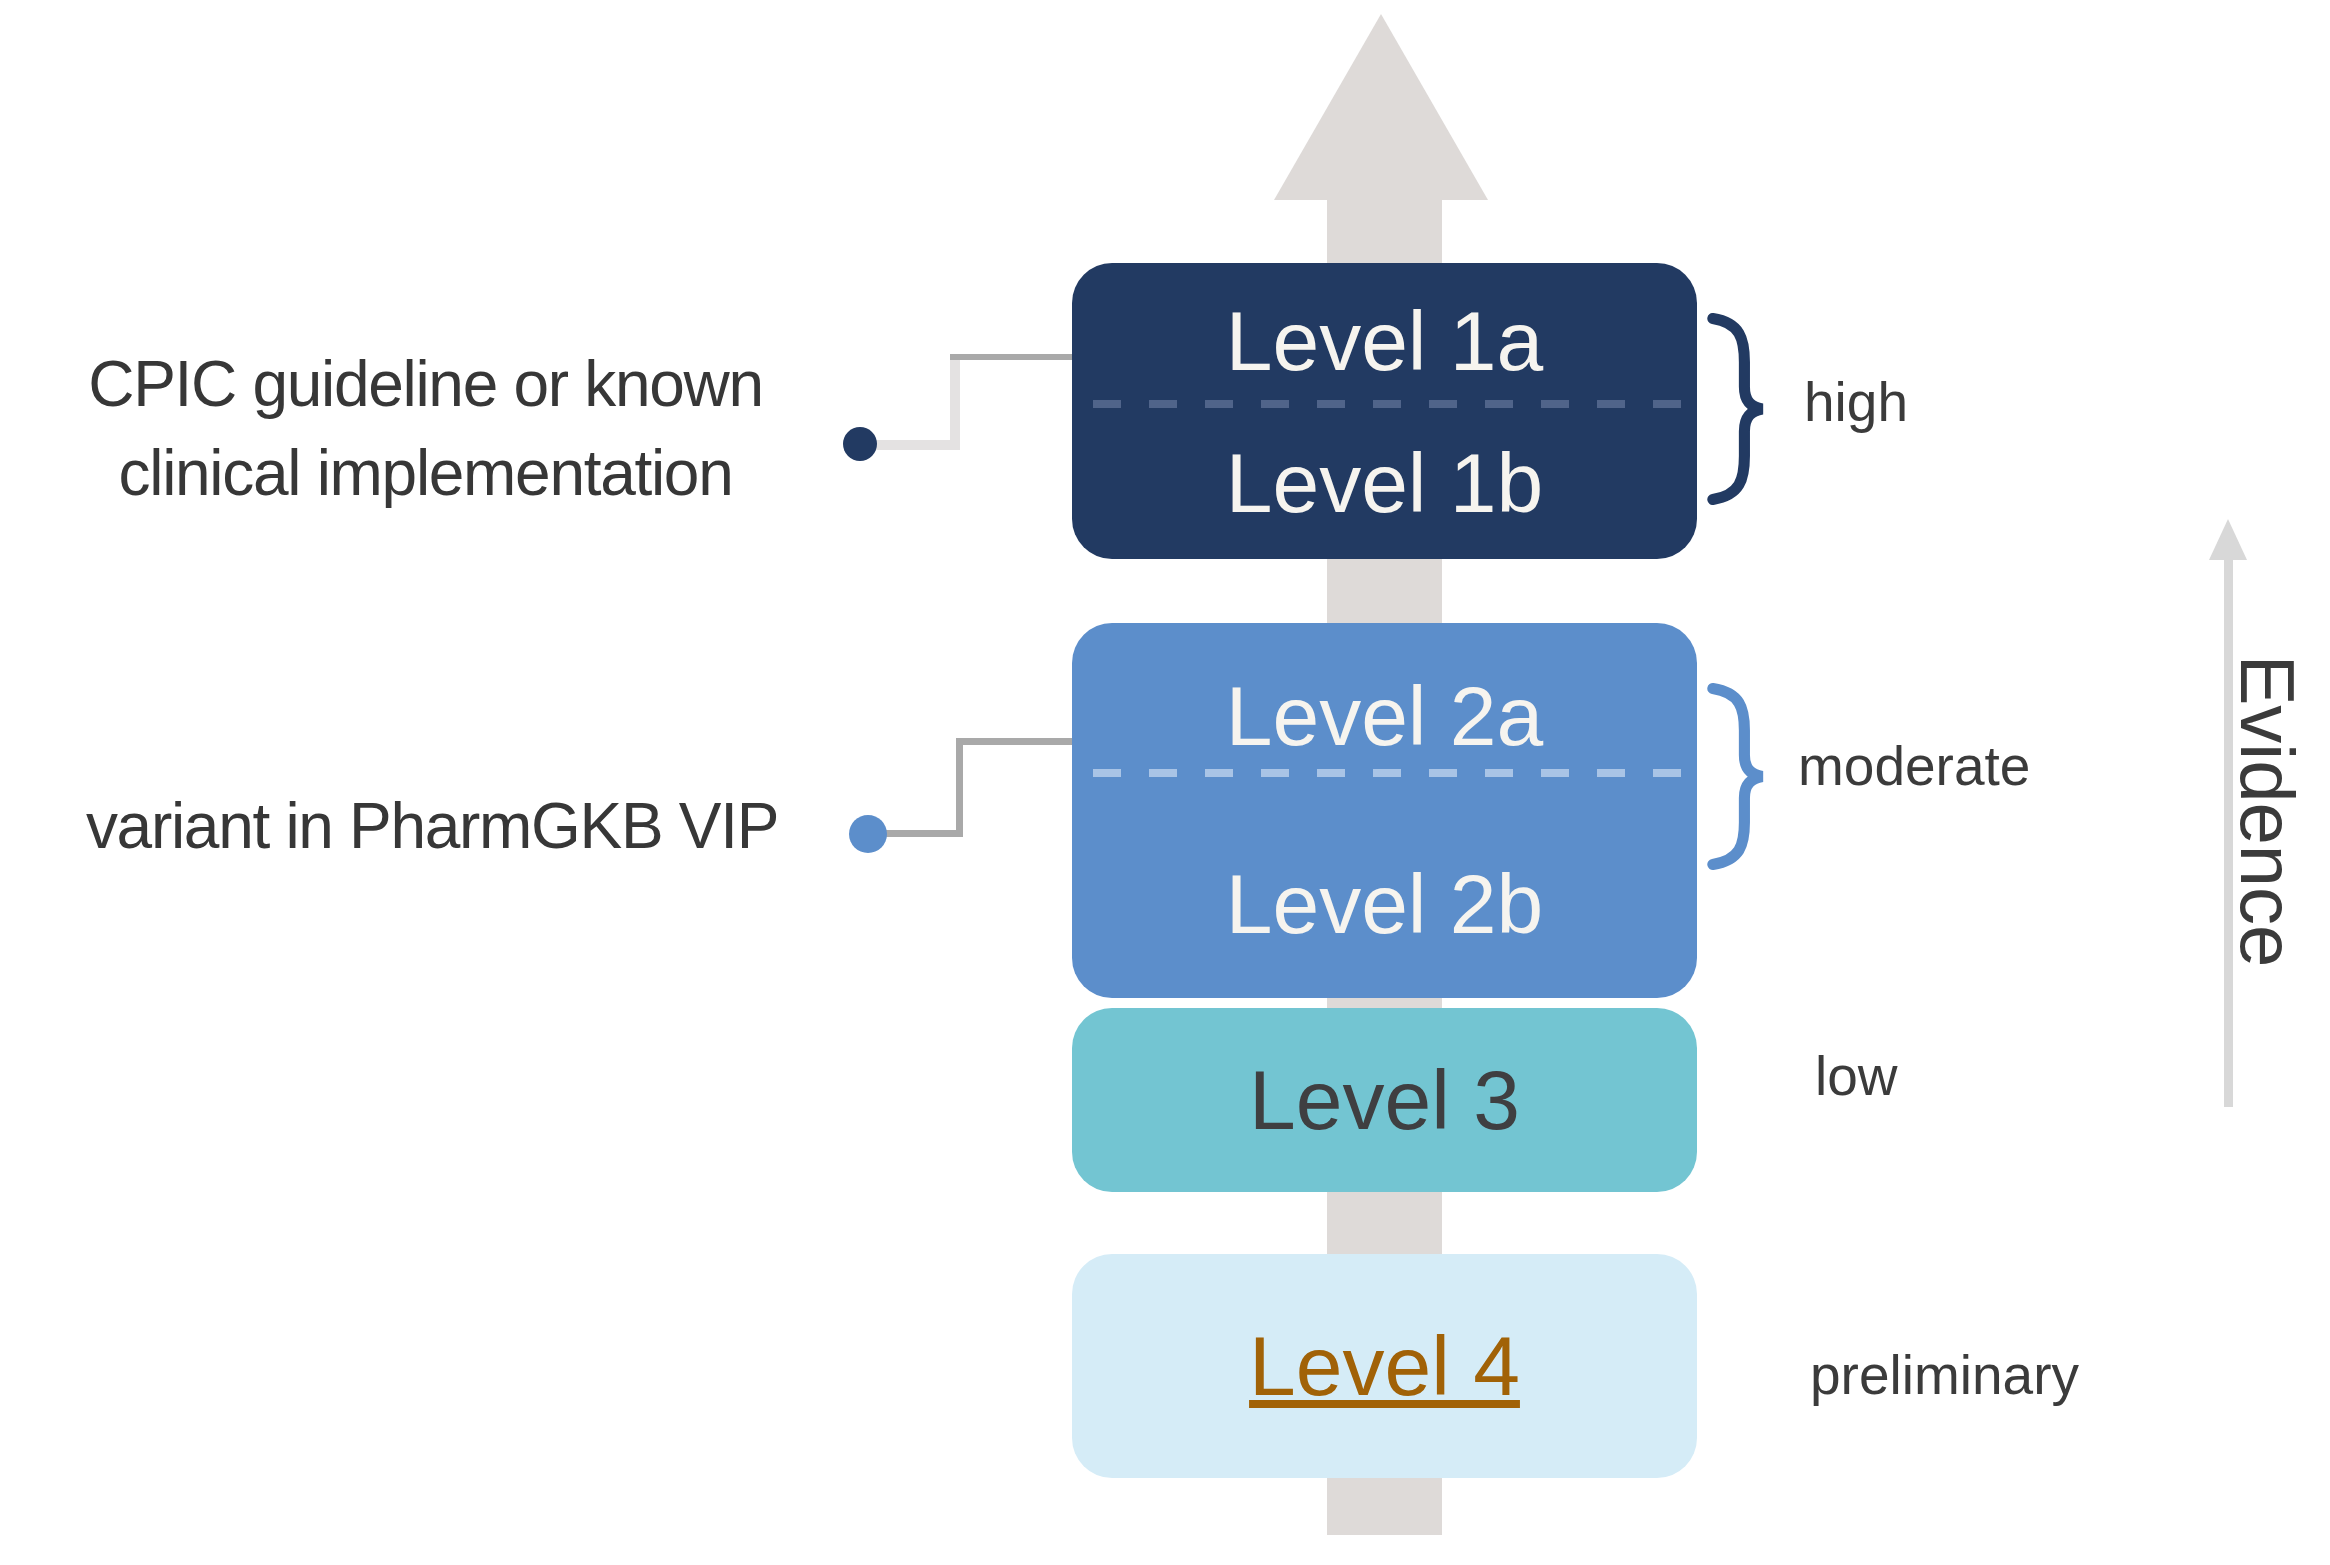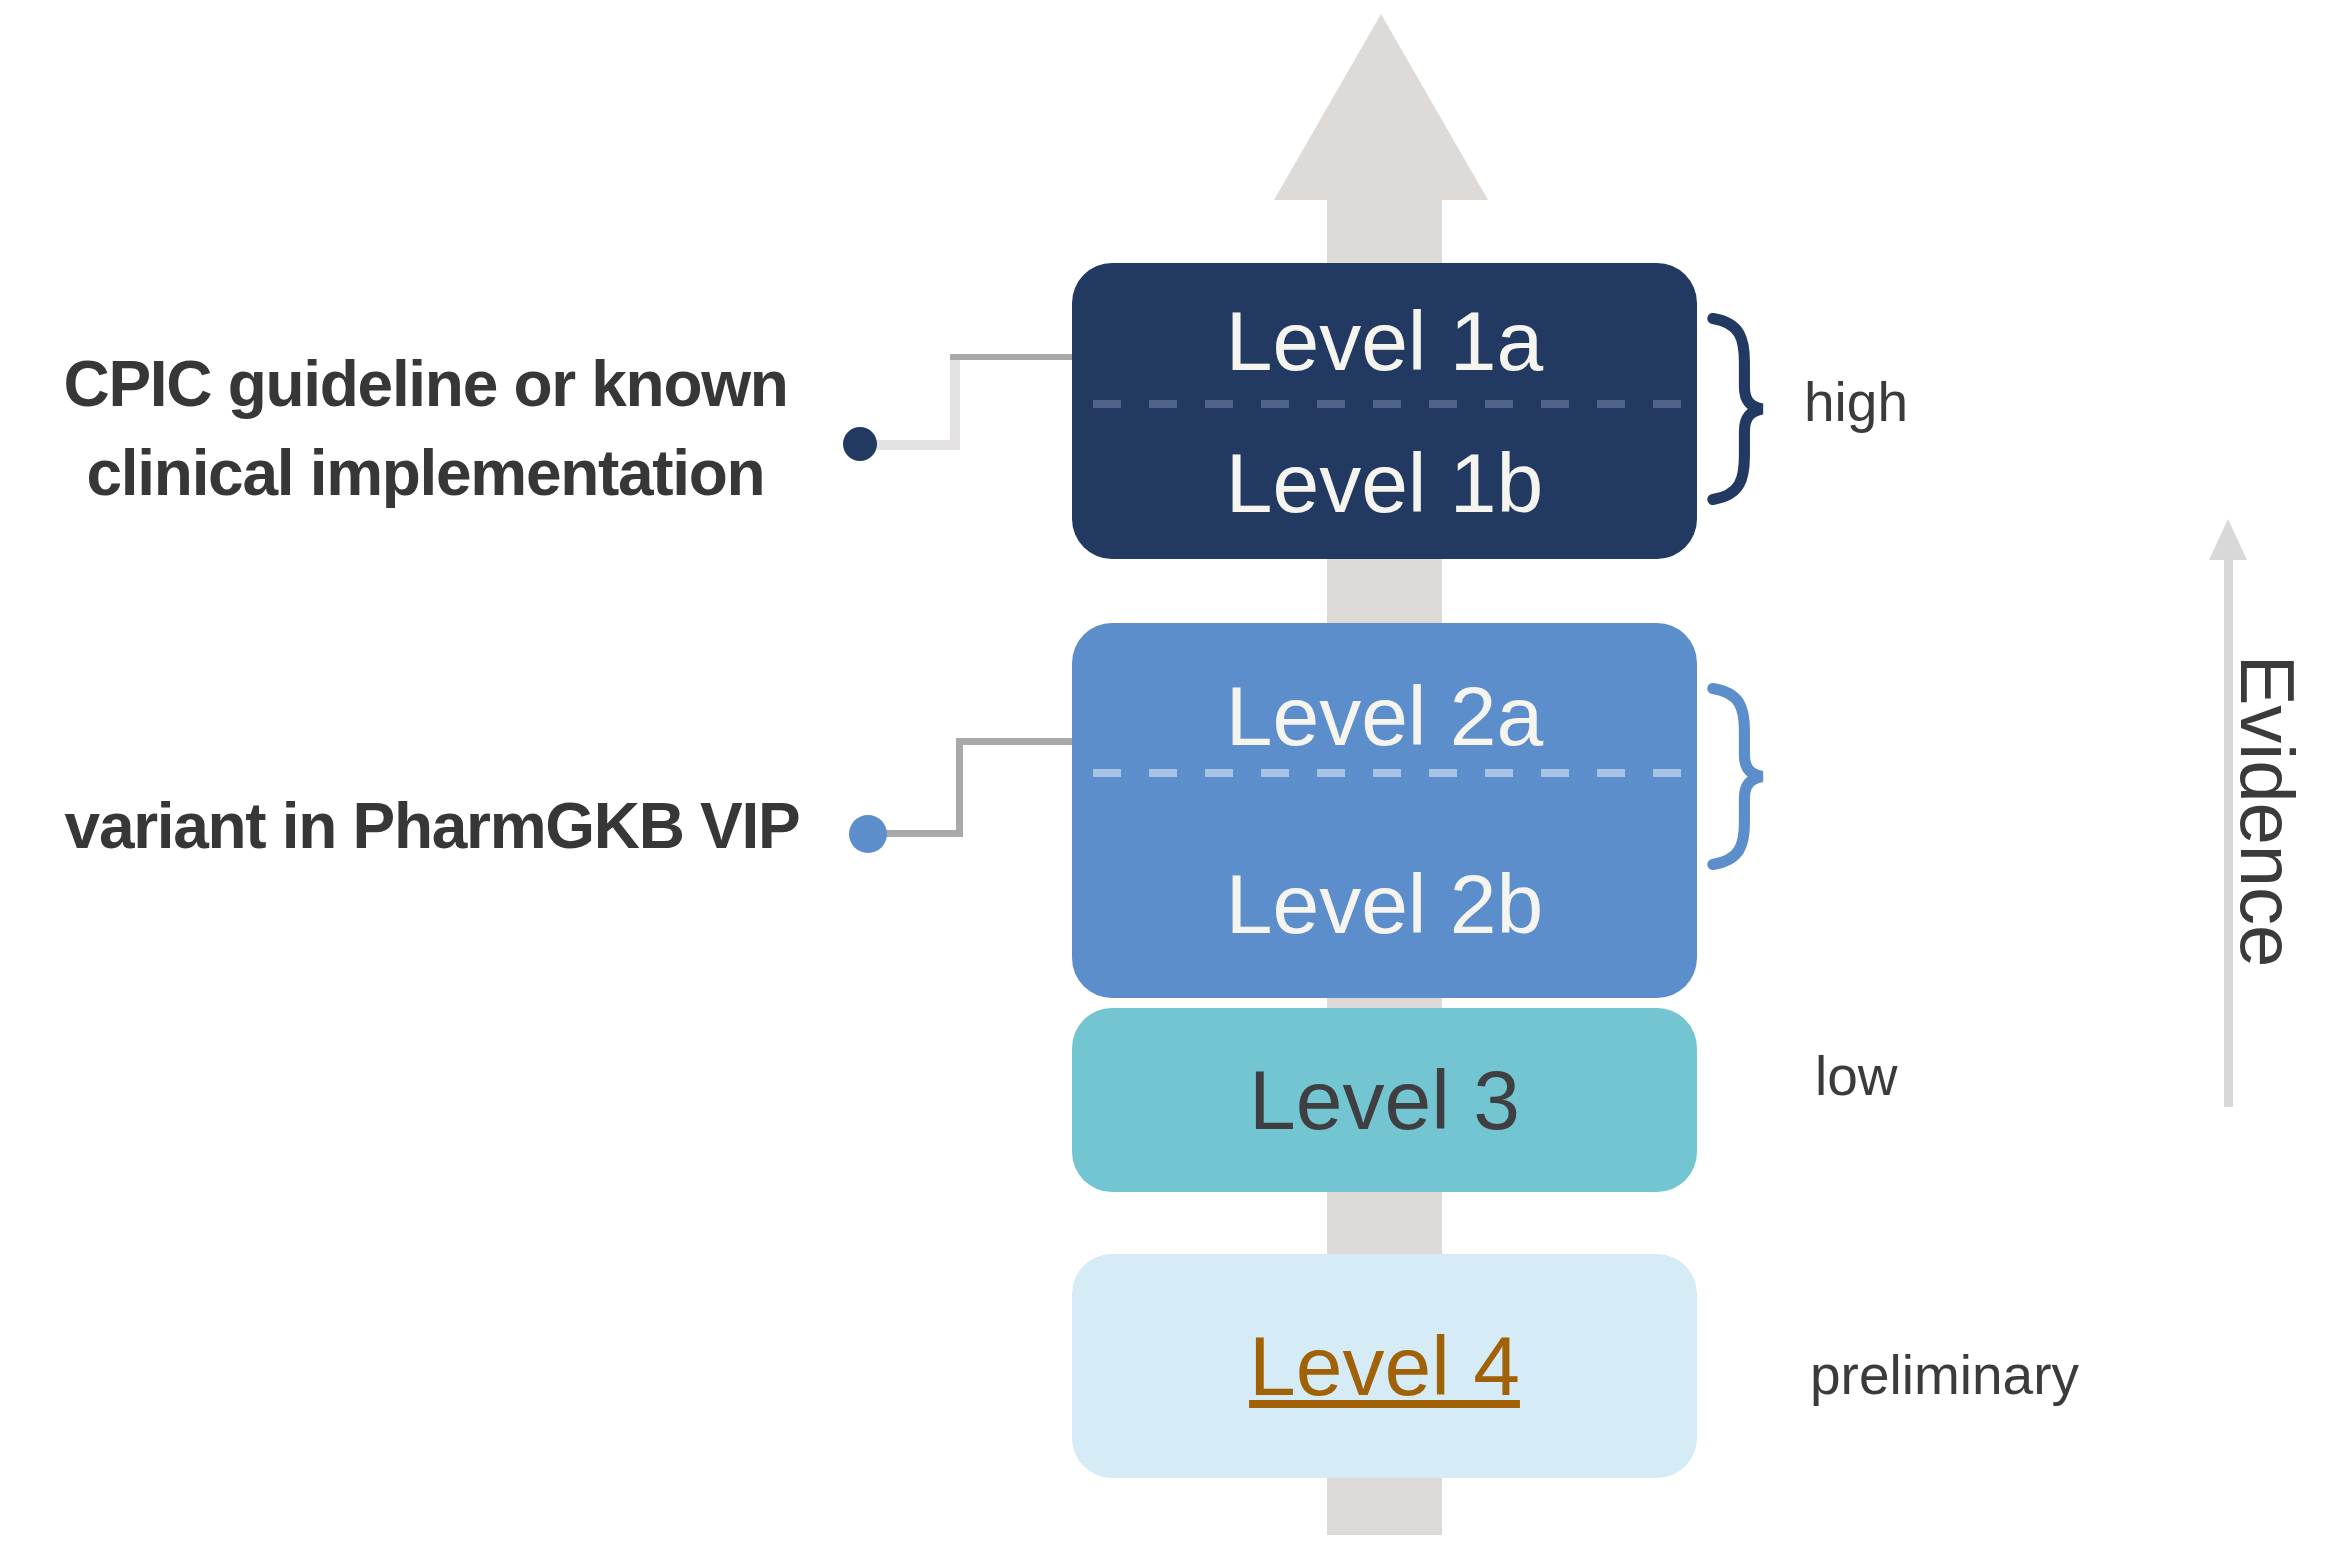--- a/index.html
+++ b/index.html
@@ -68,21 +68,21 @@
     color: #3b3b3b; font-size: 55px; font-weight: 400;
     white-space: nowrap; transform: translateY(-50%);
   }
   .q-high        { left: 1804px; top: 402px; }
   .q-moderate    { left: 1798px; top: 766px; }
   .q-low         { left: 1815px; top: 1076px; }
   .q-preliminary { left: 1810px; top: 1375px; }
 
   
   .annotation {
-    color: #373737; font-size: 64px; font-weight: 700;
+    color: #373737; font-size: 64px; font-weight: 400;
     line-height: 89px; text-align: center; letter-spacing: -1.3px;
     white-space: nowrap;
   }
   .annotation-1 { left: 13px; top: 340px; width: 825px; }
   .annotation-2 { left: 26px; top: 782px; width: 812px; }
 
   .dot { border-radius: 50%; }
   .dot-1 { left: 843px; top: 427px; width: 34px; height: 34px; background: #223a62; }
   .dot-2 { left: 849px; top: 815px; width: 38px; height: 38px; background: #5c8ecb; }
 
@@ -155,20 +155,21 @@
       <path d="M8,6 C40,11 45,30 45,57 L45,86 C45,103 53,110 66,112 C53,114 45,121 45,138 L45,167 C45,194 40,213 8,218" fill="none" stroke="currentColor" stroke-width="13" stroke-linecap="round"></path>
     </svg>
   </div>
   <div class="abs brace brace-2" style="color: rgb(92, 142, 203);">
     <svg width="70" height="187" viewBox="0 0 82 218">
       <path d="M8,6 C40,11 45,29 45,55 L45,84 C45,100 53,107 66,109 C53,111 45,118 45,134 L45,163 C45,189 40,207 8,212" fill="none" stroke="currentColor" stroke-width="13" stroke-linecap="round"></path>
     </svg>
   </div>
 
   <div class="abs qualifier q-high">high</div>
+  <div class="abs qualifier q-moderate">moderate</div>
   <div class="abs qualifier q-low">low</div>
   <div class="abs qualifier q-preliminary">preliminary</div>
 
   <div class="abs annotation annotation-1">
     <div>CPIC guideline or known</div>
     <div>clinical implementation</div>
   </div>
   <div class="abs annotation annotation-2">
     <div>variant in PharmGKB VIP</div>
   </div>

